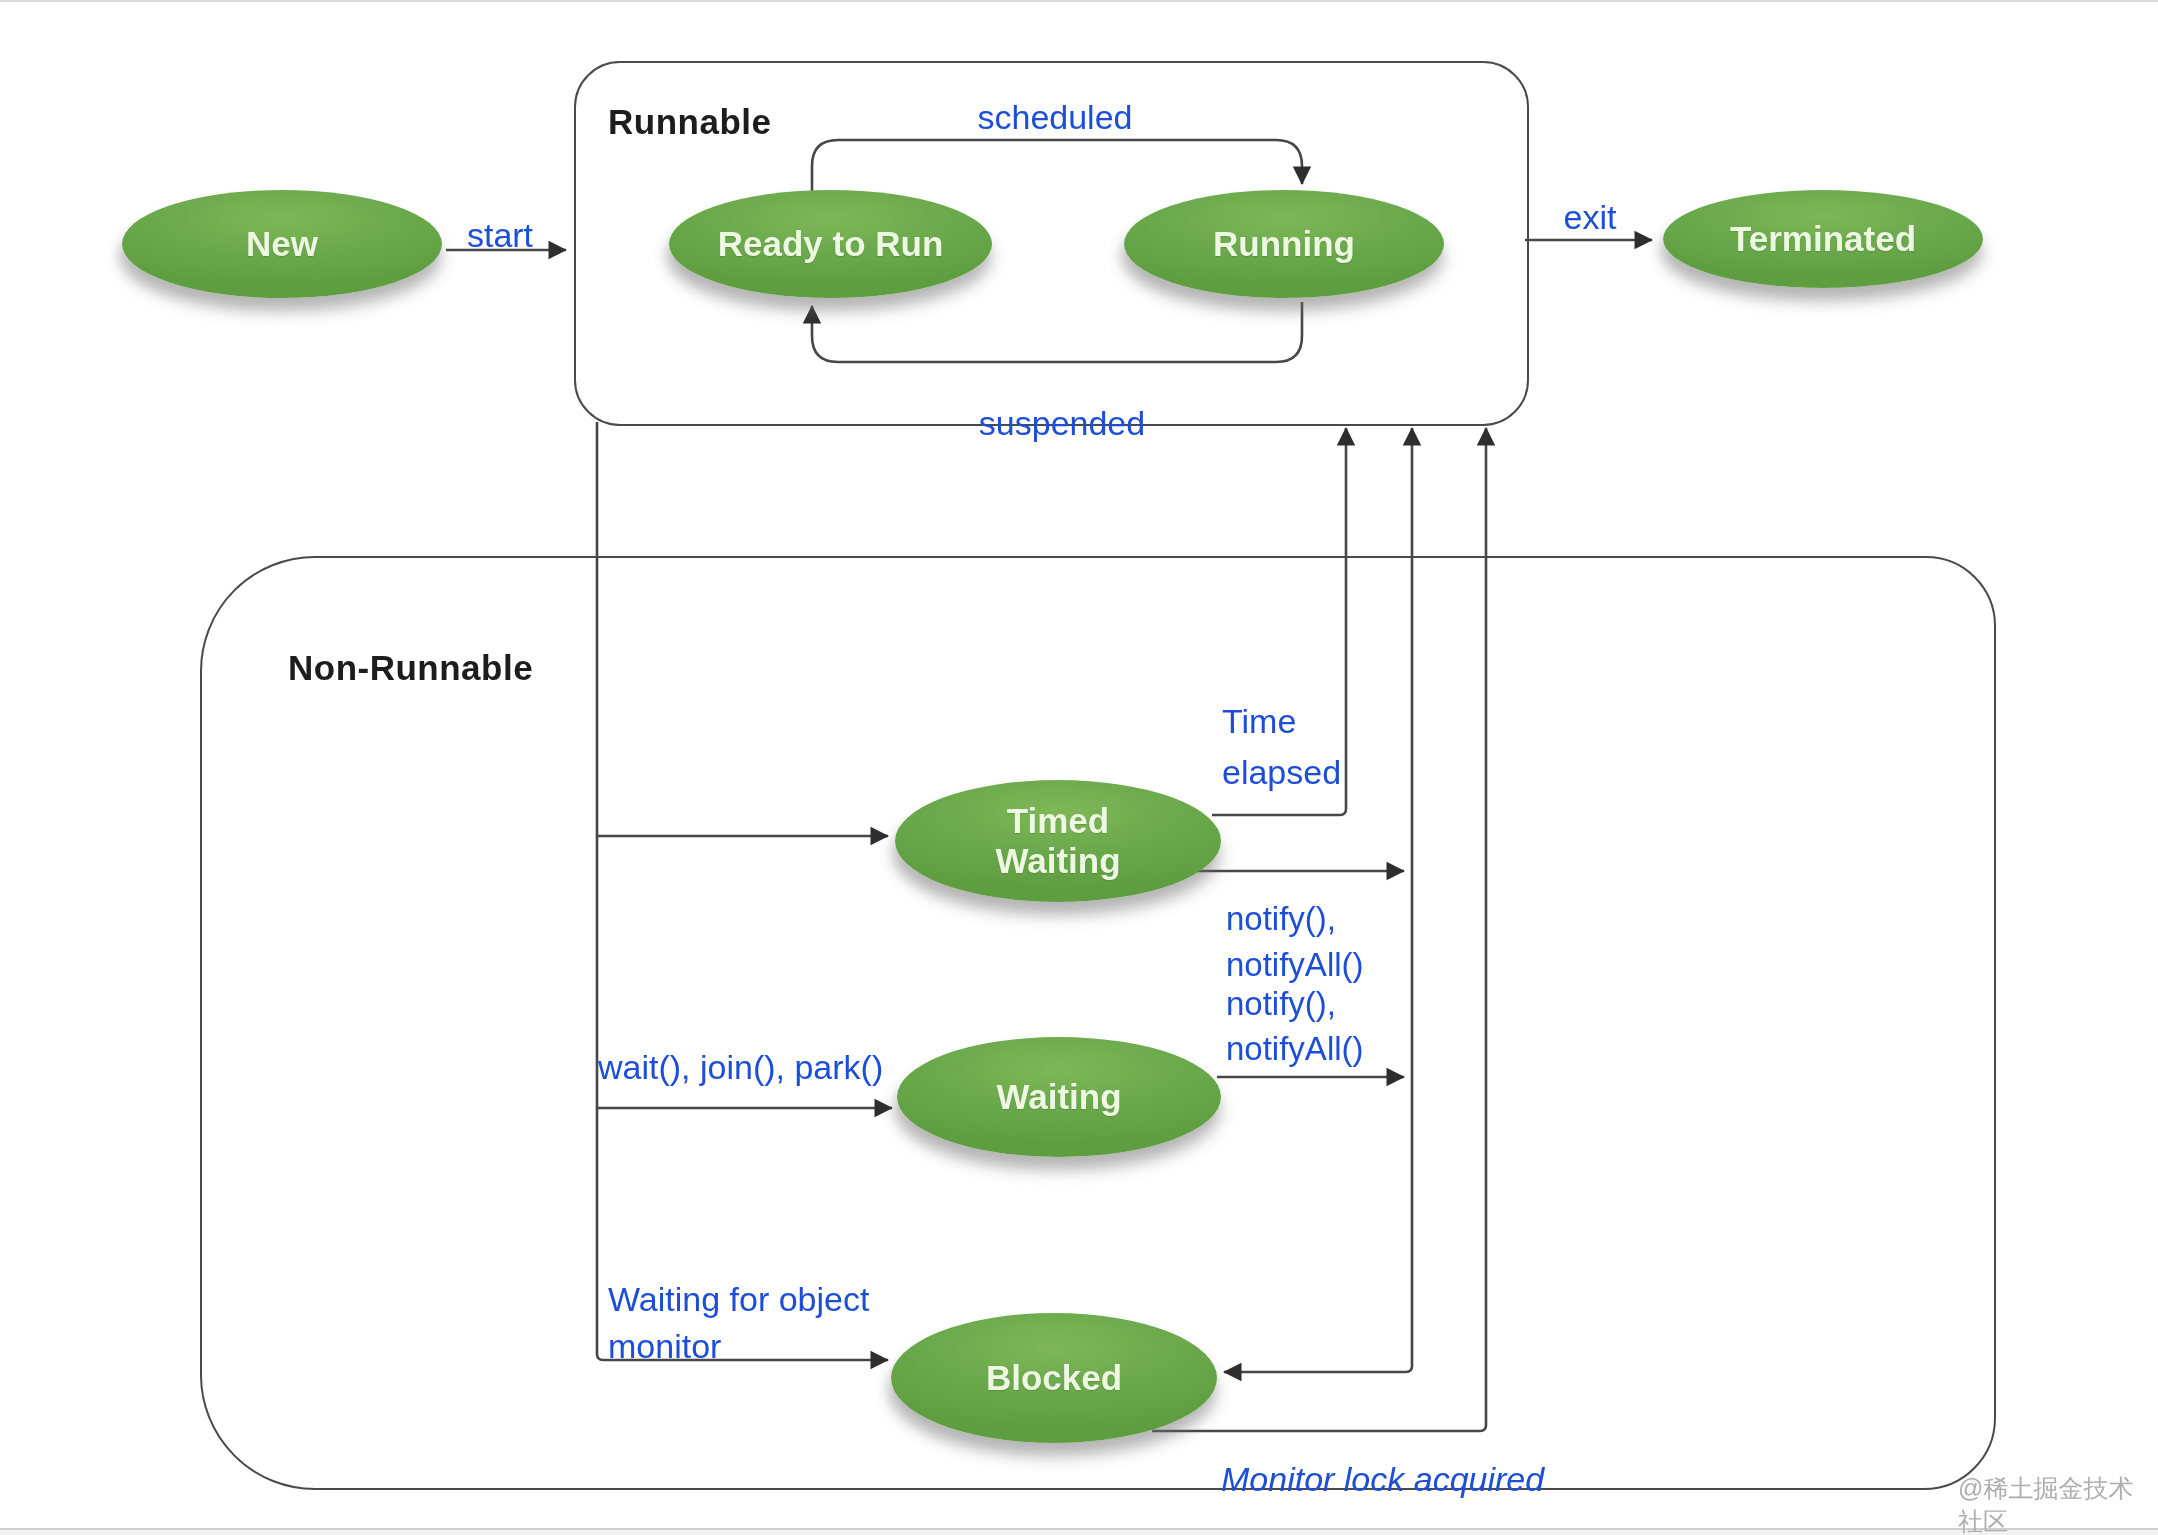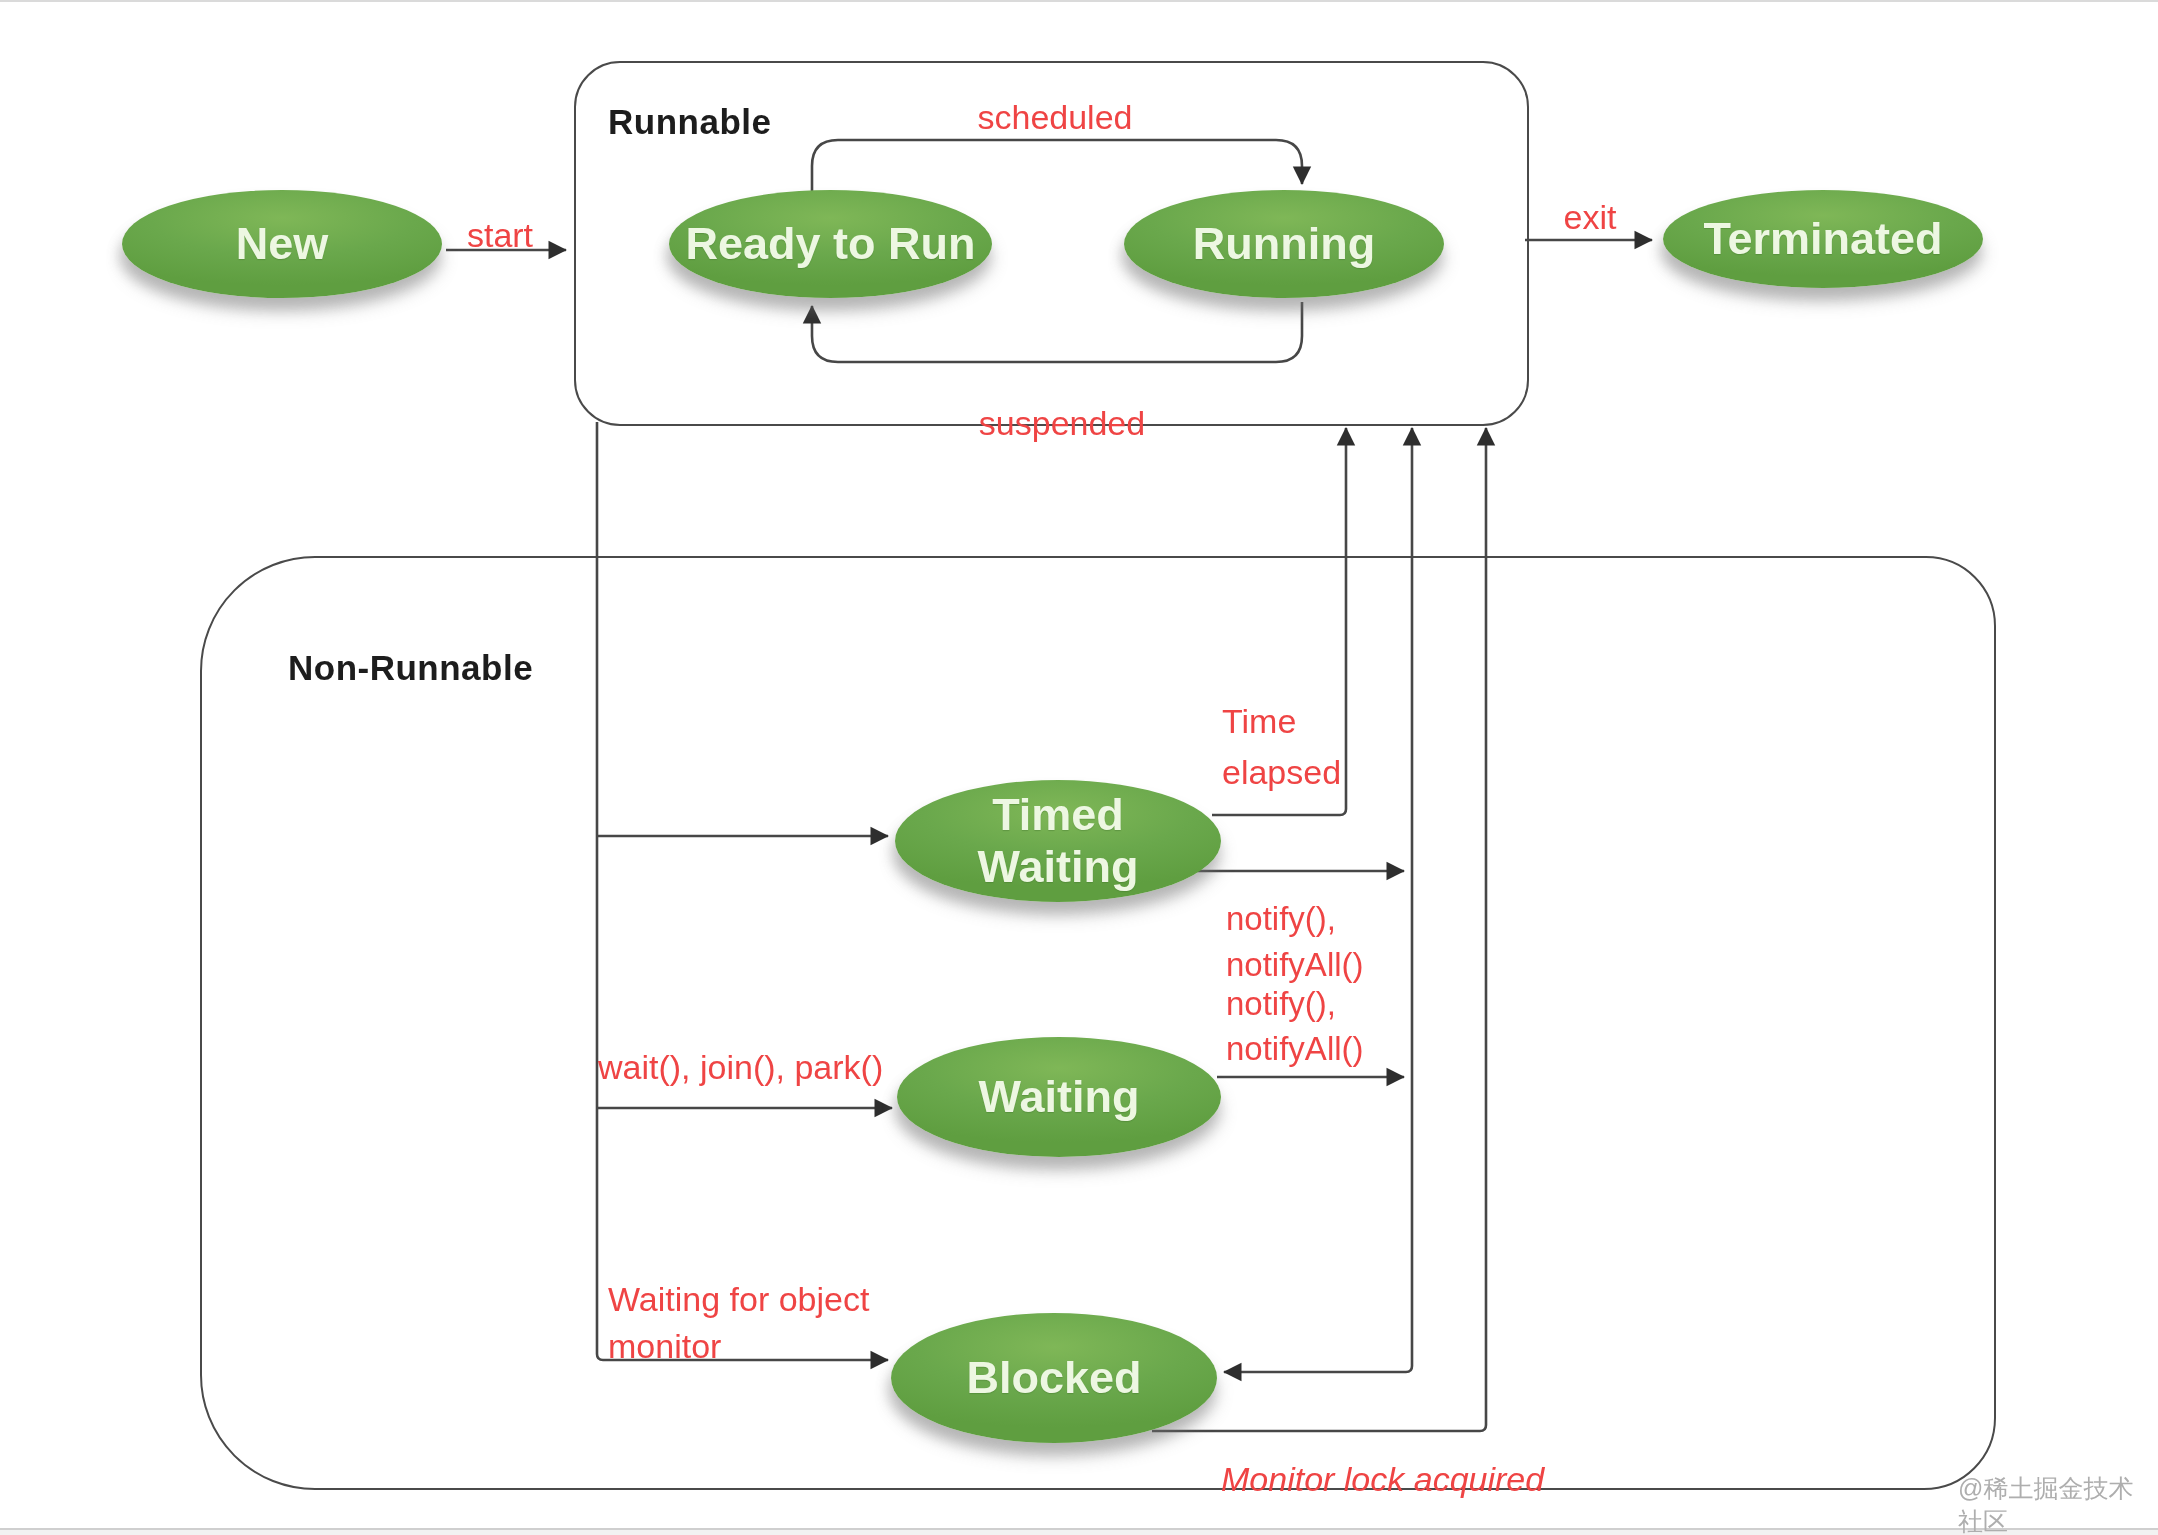--- a/index.html
+++ b/index.html
@@ -17,32 +17,32 @@
 
   .container-label{position:absolute;z-index:6;font-size:35px;font-weight:bold;color:#1d1d1d;letter-spacing:.5px;}
   #runnable-label{left:608px;top:102px;}
   #non-runnable-label{left:288px;top:648px;}
 
   svg#wires{position:absolute;left:0;top:0;z-index:2;}
 
   .state{position:absolute;z-index:4;border-radius:50%;display:flex;align-items:center;justify-content:center;text-align:center;
          background:radial-gradient(ellipse 75% 62% at 50% 26%, #7fb757 0%, #6aa84c 55%, #5f9e40 100%);
          box-shadow:0 14px 16px rgba(110,110,110,.38), -4px 10px 12px rgba(120,120,120,.22);}
-  .state .state-label{color:#edf7e2;font-size:45px;font-weight:600;line-height:1.15;white-space:pre-line;
+  .state .state-label{color:#edf7e2;font-size:35px;font-weight:600;line-height:1.15;white-space:pre-line;
          text-shadow:0 1px 1px rgba(60,110,40,.35);}
 
   #state-new{left:122px;top:190px;width:320px;height:108px;}
   #state-ready{left:669px;top:190px;width:323px;height:108px;}
   #state-running{left:1124px;top:190px;width:320px;height:108px;}
   #state-terminated{left:1663px;top:190px;width:320px;height:98px;}
   #state-timed-waiting{left:895px;top:780px;width:326px;height:122px;}
   #state-waiting{left:897px;top:1037px;width:324px;height:120px;}
   #state-blocked{left:891px;top:1313px;width:326px;height:130px;}
 
-  .lbl{position:absolute;z-index:6;color:#ef4444;font-size:34px;line-height:1.4;white-space:pre-line;}
+  .lbl{position:absolute;z-index:6;color:#1d4ed8;font-size:34px;line-height:1.4;white-space:pre-line;}
   .lbl.center{text-align:center;}
   #lbl-start{left:452px;top:212px;width:96px;}
   #lbl-exit{left:1548px;top:194px;width:84px;}
   #lbl-scheduled{left:955px;top:94px;width:200px;}
   #lbl-suspended{left:952px;top:400px;width:220px;text-align:center;}
   #lbl-timed-calls{left:623px;top:576px;line-height:1.44;}
   #lbl-time-elapsed{left:1222px;top:696px;line-height:1.5;}
   #lbl-notify-timed{left:1226px;top:896px;font-size:33px;line-height:1.4;}
   #lbl-wait-calls{left:598px;top:1044px;}
   #lbl-notify-waiting{left:1226px;top:982px;font-size:33px;line-height:1.35;}

